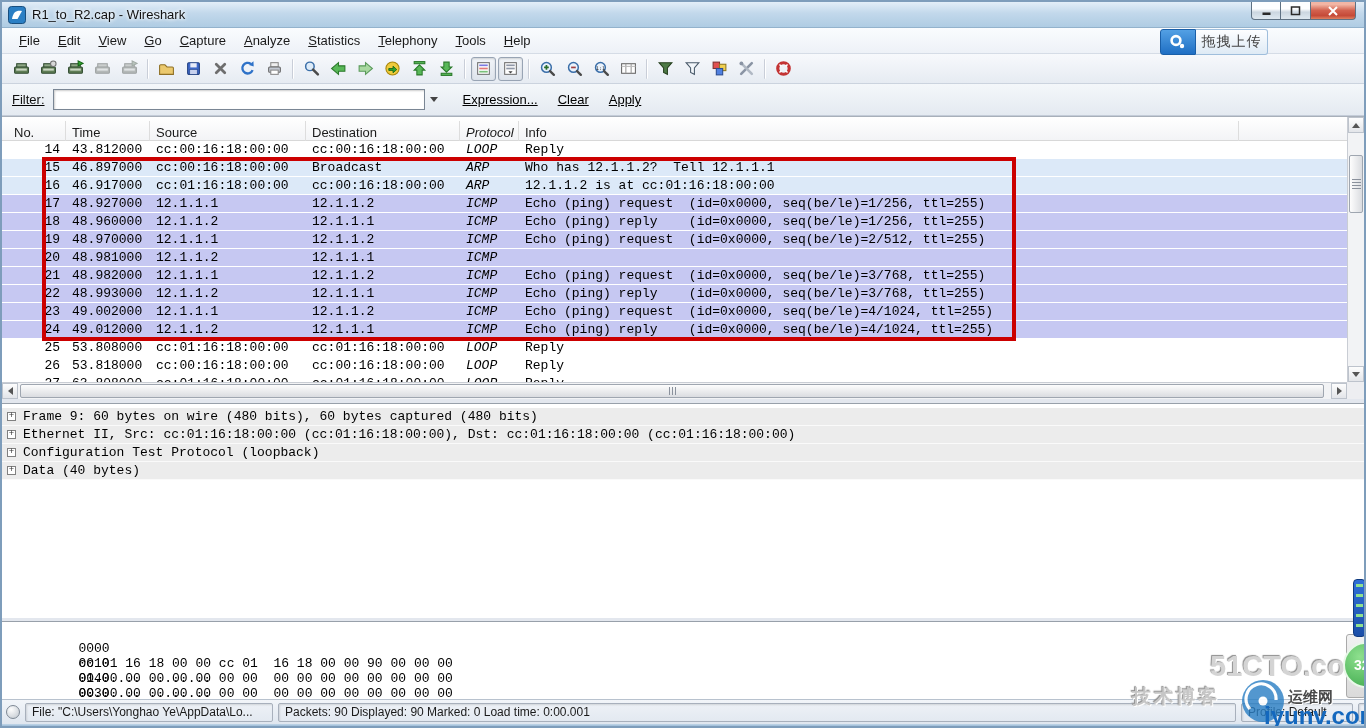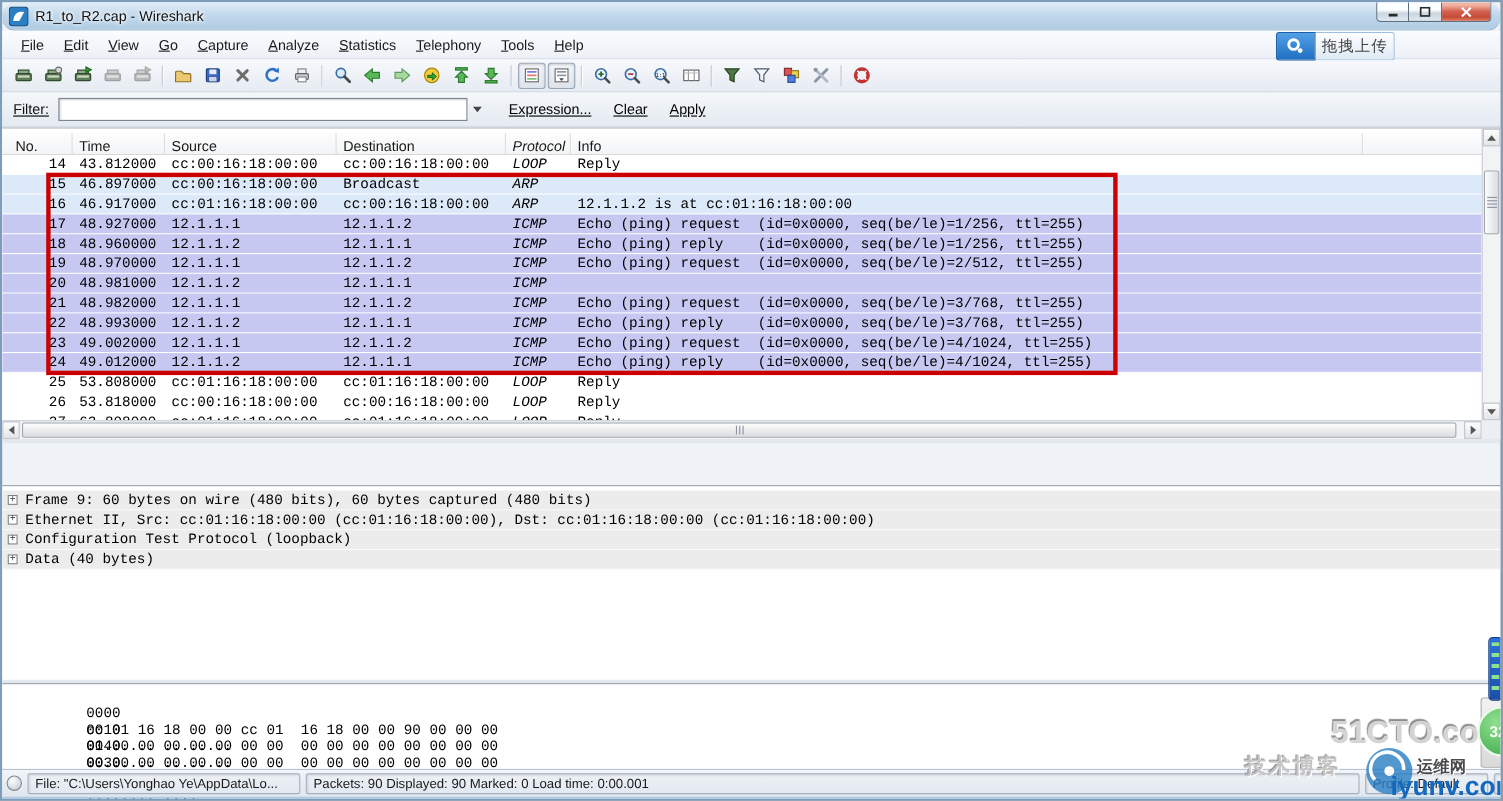--- a/index.html
+++ b/index.html
@@ -3,21 +3,21 @@
 <meta charset="utf-8">
 <style>
   html,body{margin:0;padding:0;background:#555;}
   *{box-sizing:border-box;}
   .window{position:relative;width:1366px;height:728px;background:#EFF2F7;
     border:2px solid #7E9DBB;overflow:hidden;font-family:"Liberation Sans",sans-serif;}
 
   
   .titlebar{position:absolute;top:0;left:0;right:0;height:26px;
     background:linear-gradient(#E3EEF8,#C2D8EB 45%,#AFCCE3);
-    border-bottom:1px solid #93B2CC;display:flex;align-items:center;padding:0 6px;border-radius:12px;}
+    border-bottom:1px solid #93B2CC;display:flex;align-items:center;padding:0 6px;}
   .app-icon{width:18px;height:18px;margin-right:6px;display:flex;}
   .title-text{font-size:13px;color:#111;text-shadow:0 0 4px #fff,0 0 4px #fff;}
   .winbtns{position:absolute;top:0;right:8px;display:flex;}
   .wb{height:18px;display:flex;align-items:center;justify-content:center;
     border:1px solid #5E7183;border-top:none;
     background:linear-gradient(#FDFEFF 40%,#CBD6E0 60%,#DEE8F0);}
   .wb.min{width:30px;border-radius:0 0 0 4px;}
   .wb.max{width:29px;border-left:none;border-right:none;}
   .wb.close{width:46px;border-radius:0 0 4px 0;
     background:linear-gradient(#F2B5A4 15%,#D2614E 50%,#C54A38 80%,#E08060);}
@@ -92,21 +92,21 @@
   .hs-left{position:absolute;left:0;top:0;bottom:0;width:16px;display:flex;align-items:center;justify-content:center;background:linear-gradient(#FDFDFD,#E3E5E9);border:1px solid #BDC3CC;}
   .hs-right{position:absolute;right:17px;top:0;bottom:0;width:16px;display:flex;align-items:center;justify-content:center;background:linear-gradient(#FDFDFD,#E3E5E9);border:1px solid #BDC3CC;}
   .h-thumb{position:absolute;left:18px;right:40px;top:1px;height:14px;border:1px solid #9FA6B0;border-radius:2px;
     background:linear-gradient(#FDFDFD,#DADCE0);display:flex;align-items:center;justify-content:center;gap:2px;}
   .h-thumb i{width:1px;height:8px;background:#8A919C;display:block;}
   .sb-corner{position:absolute;right:0;bottom:0;width:17px;height:17px;background:#EDEEF1;}
 
   
   .splitter{position:absolute;top:397px;left:0;right:0;height:4px;background:#E3E7EE;}
   .details{position:absolute;top:401px;left:0;right:0;height:215px;background:#FFF;border-top:1px solid #98A0AA;
-    font-family:"Liberation Mono",monospace;font-size:13px;color:#000;padding-top:4px;margin-top:38px;}
+    font-family:"Liberation Mono",monospace;font-size:13px;color:#000;padding-top:4px;}
   .drow{height:18px;display:flex;align-items:center;background:#ECECEC;border-bottom:1px solid #FAFAFA;}
   .expander{width:9px;height:9px;border:1px solid #808080;background:#FFF;margin:0 7px 0 5px;
     font-size:9px;line-height:7px;text-align:center;color:#333;flex:none;}
   .expander::before{content:"+";}
   .dtext{white-space:pre;}
 
   .hexsep{position:absolute;top:616px;left:0;right:0;height:3px;background:#E3E7EE;}
   .hexpane{position:absolute;top:619px;left:0;right:0;height:78px;background:#FFF;border-top:1px solid #98A0AA;
     font-family:"Liberation Mono",monospace;font-size:13px;color:#000;padding:4px 0 0 14px;}
   .hxline{height:15px;line-height:15px;white-space:pre;}
@@ -530,20 +530,21 @@
           <span class="c-info">Reply</span>
           <span class="c-fill"></span>
         </div>
 
         <div class="prow t-arp">
           <span class="c-no">15</span>
           <span class="c-time">46.897000</span>
           <span class="c-source">cc:00:16:18:00:00</span>
           <span class="c-dest">Broadcast</span>
           <span class="c-proto">ARP</span>
+          <span class="c-info">Who has 12.1.1.2?  Tell 12.1.1.1</span>
           <span class="c-fill"></span>
         </div>
 
         <div class="prow t-arp">
           <span class="c-no">16</span>
           <span class="c-time">46.917000</span>
           <span class="c-source">cc:01:16:18:00:00</span>
           <span class="c-dest">cc:00:16:18:00:00</span>
           <span class="c-proto">ARP</span>
           <span class="c-info">12.1.1.2 is at cc:01:16:18:00:00</span>

